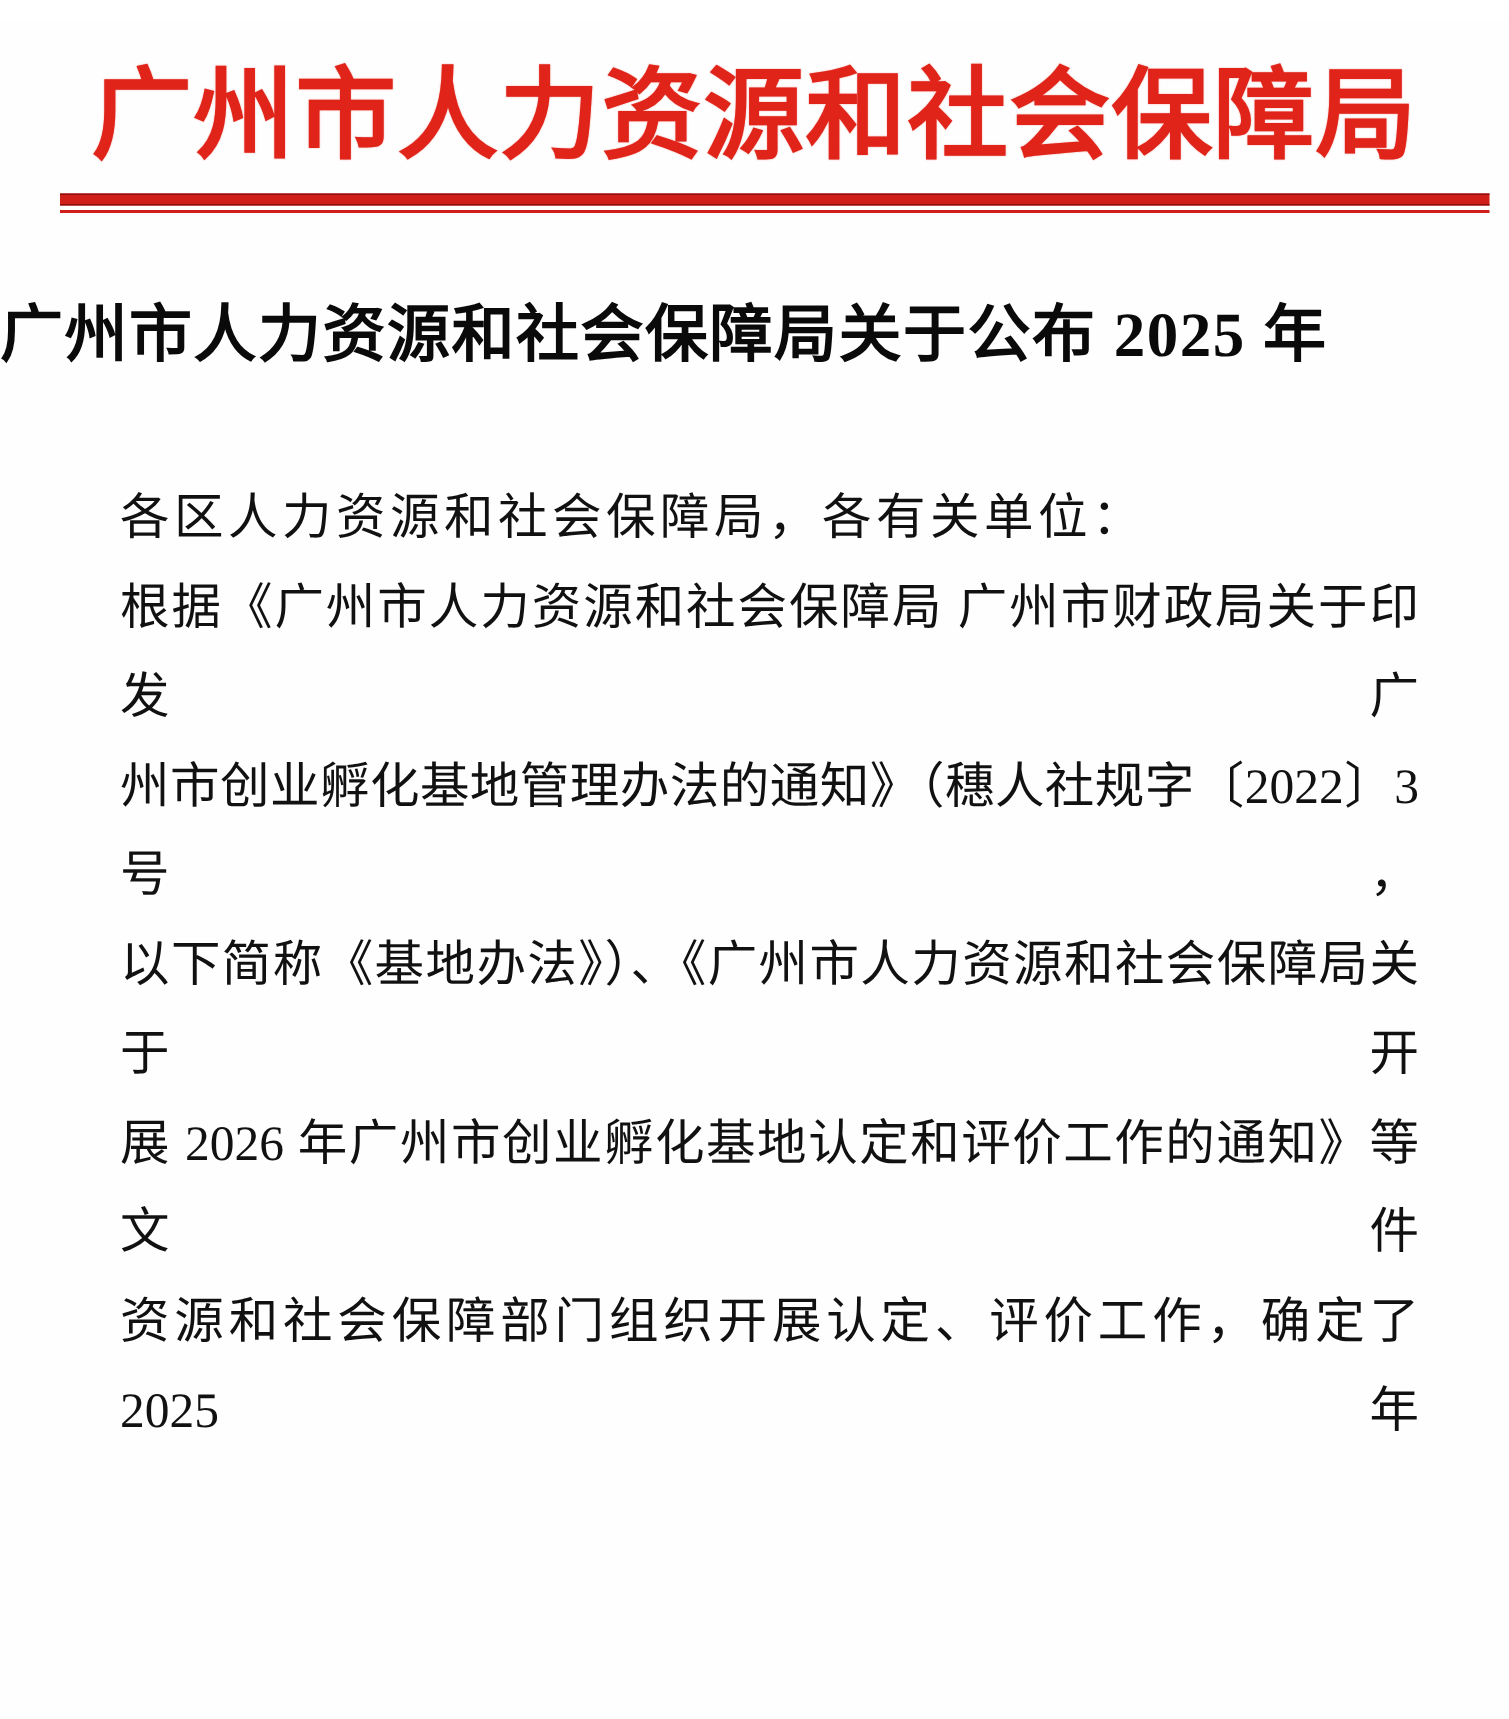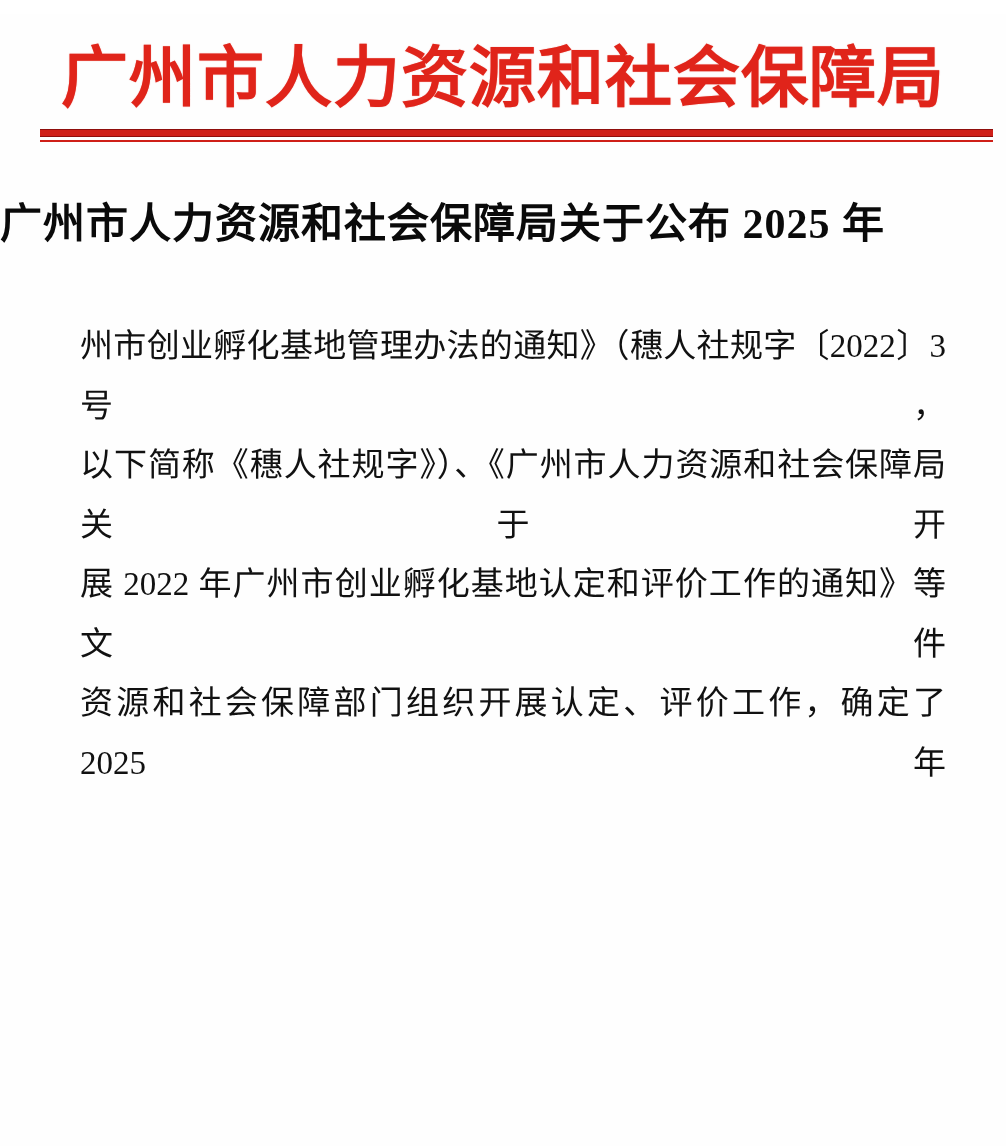--- a/index.html
+++ b/index.html
@@ -88,20 +88,22 @@
       <div class="rule-thick"></div>
       <div class="rule-thin"></div>
     </div>
   </div>
 
   <div class="doc-title">
     <div>广州市人力资源和社会保障局关于公布 2025 年</div>
   </div>
 
   <div class="doc-body">
+    <p class="body-line">各区人力资源和社会保障局，各有关单位：</p>
+    <p class="body-line justified">根据《广州市人力资源和社会保障局 广州市财政局关于印发广</p>
     <p class="body-line justified">州市创业孵化基地管理办法的通知》（穗人社规字〔2022〕3 号，</p>
-    <p class="body-line justified">以下简称《穗人社规字》）、《广州市人力资源和社会保障局关于开</p>
-    <p class="body-line justified">展 2022 年广州市创业孵化基地认定和评价工作的通知》等文件</p>
+    <p class="body-line justified">以下简称《基地办法》）、《广州市人力资源和社会保障局关于开</p>
+    <p class="body-line justified">展 2026 年广州市创业孵化基地认定和评价工作的通知》等文件</p>
     <p class="body-line justified">资源和社会保障部门组织开展认定、评价工作，确定了 2025 年</p>
 
   </div>
 
 </div>
 
 </body></html>

